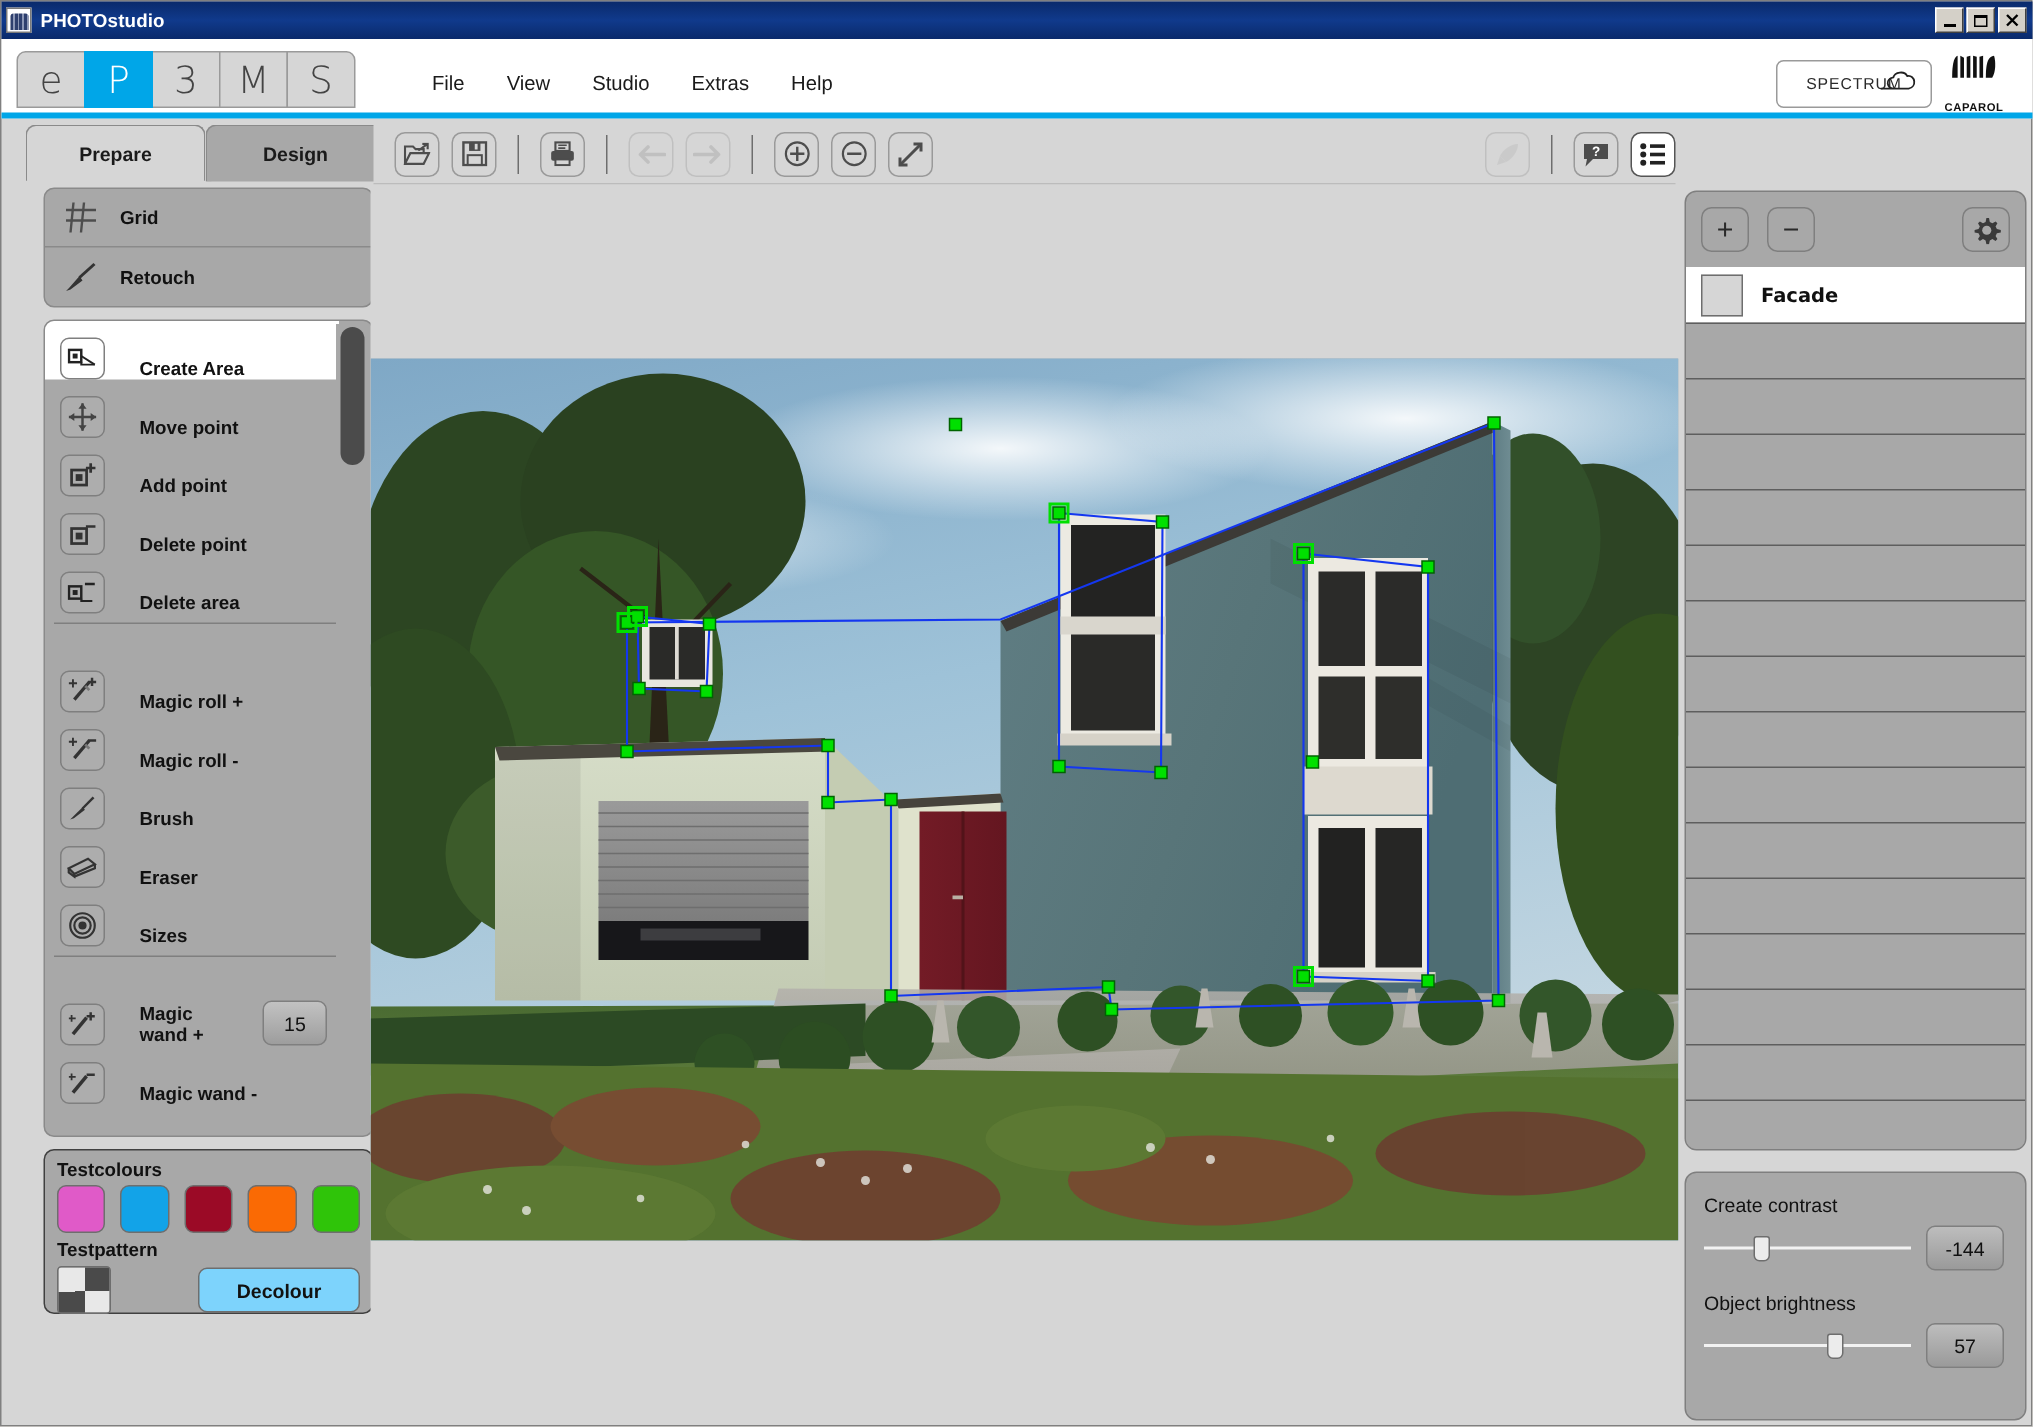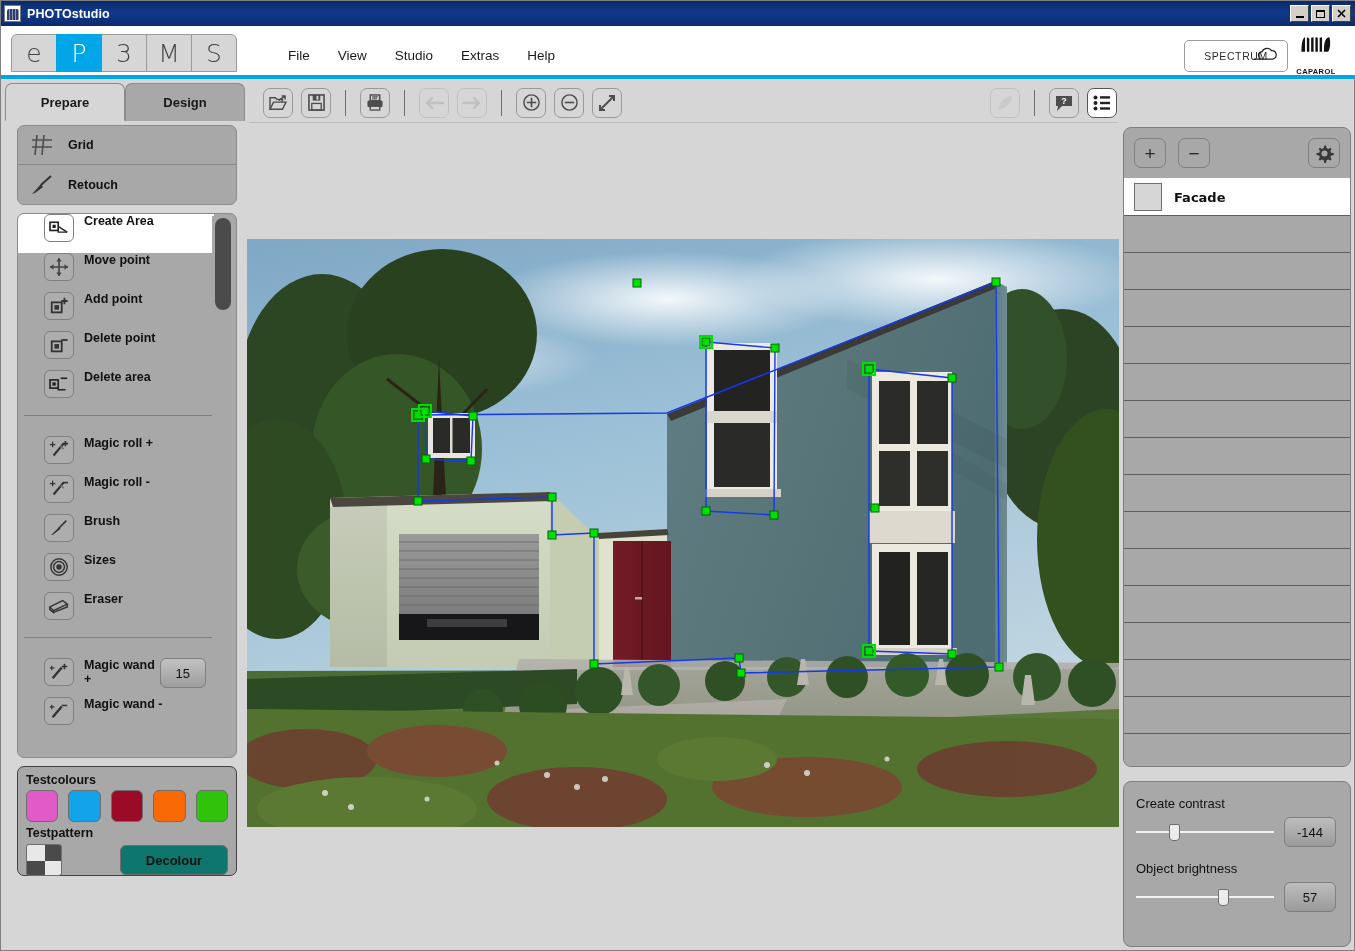--- a/index.html
+++ b/index.html
@@ -110,21 +110,21 @@
   }
   .caparol {
     width: 56px; height: 40px;
     display: flex; flex-direction: column; align-items: center;
   }
   .caparol .bars { width: 52px; height: 28px; }
   .caparol .nm { font-size: 7.5px; font-weight: bold; letter-spacing: .4px; color: #111; margin-top: 14px; }
 
   
   .left-panel {
-    position: absolute; left: 4px; top: 82px;
+    position: absolute; left: 16px; top: 82px;
     width: 240px; height: 864px;
     background: #d6d6d6;
   }
   .ptabs { display: flex; height: 38px; }
   .ptab {
     flex: 1; display: flex; align-items: center; justify-content: center;
     font-size: 13px; font-weight: bold; color: #1a1a1a;
     border: 1px solid #8a8a8a; border-bottom: none;
     border-radius: 7px 7px 0 0;
     background: #a8a8a8;
@@ -151,21 +151,21 @@
 
   .tools-scroll-wrap {
     position: relative;
     margin: 8px 8px 0 12px;
     border: 1px solid #8a8a8a; border-radius: 7px;
     background: #a8a8a8;
     height: 545px; overflow: hidden;
   }
   .tools-inner { width: 196px; }
   .tool2 {
-    display: flex; align-items: flex-start; height: 39px; padding-left: 26px;
+    display: flex; align-items: flex-end; height: 39px; padding-left: 10px; gap: 13px;
   }
   .tool2.sel { background: #ffffff; }
   .tool2 .ico {
     width: 30px; height: 28px; flex: 0 0 auto; margin-right: 10px;
     border: 1px solid #7f7f7f; border-radius: 6px;
     background: #adadad;
     display: flex; align-items: center; justify-content: center;
   }
   .tool2.sel .ico { background: #ffffff; }
   .tool2 .lbl { font-size: 12.5px; font-weight: bold; color: #111; }
@@ -203,21 +203,21 @@
     width: 36px; height: 32px; border: 1px solid #6e6e6e; border-radius: 3px;
     background:
       linear-gradient(45deg, transparent 49%, transparent 51%),
       conic-gradient(#4a4a4a 0 25%, #e8e8e8 0 50%, #4a4a4a 0 75%, #e8e8e8 0);
     background-size: 100% 100%, 36px 32px;
   }
   .decolour-btn {
     margin-left: auto;
     width: 108px; height: 30px;
     border: 1px solid #6e6e6e; border-radius: 6px;
-    background: #0f766e;
+    background: #7dd3fc;
     display: flex; align-items: center; justify-content: center;
     font-size: 13px; font-weight: bold; color: #111;
   }
 
   
   .toolbar {
     position: absolute; left: 248px; top: 82px;
     width: 868px; height: 40px;
     background: #d6d6d6;
     display: flex; align-items: center; padding-left: 14px; gap: 8px;
@@ -480,37 +480,37 @@
           <span class="ico">
             <svg width="20" height="18" viewBox="0 0 24 22">
               <path d="M21 2 L12 11" stroke="#333" stroke-width="2" fill="none"></path>
               <path d="M12 10 L4 18 L2 20 L5 19 L14 12 Z" fill="#333"></path>
             </svg>
           </span>
           <span class="lbl">Brush</span>
         </div>
         <div class="tool2">
           <span class="ico">
+            <svg width="22" height="16" viewBox="0 0 24 16">
+              <path d="M6 13 L2 9 L16 2 L21 6 Z" fill="none" stroke="#333" stroke-width="1.6"></path>
+              <path d="M2 9 L2 12 L6 15 L6 13" fill="none" stroke="#333" stroke-width="1.6"></path>
+              <path d="M21 6 L21 9 L6 15" fill="none" stroke="#333" stroke-width="1.6"></path>
+            </svg>
+          </span>
+          <span class="lbl">Eraser</span>
+        </div>
+        <div class="tool2">
+          <span class="ico">
             <svg width="20" height="20" viewBox="0 0 22 22">
               <circle cx="11" cy="11" r="9" fill="none" stroke="#333" stroke-width="1.6"></circle>
               <circle cx="11" cy="11" r="6" fill="none" stroke="#333" stroke-width="1.6"></circle>
               <circle cx="11" cy="11" r="3" fill="#333"></circle>
             </svg>
           </span>
           <span class="lbl">Sizes</span>
-        </div>
-        <div class="tool2">
-          <span class="ico">
-            <svg width="22" height="16" viewBox="0 0 24 16">
-              <path d="M6 13 L2 9 L16 2 L21 6 Z" fill="none" stroke="#333" stroke-width="1.6"></path>
-              <path d="M2 9 L2 12 L6 15 L6 13" fill="none" stroke="#333" stroke-width="1.6"></path>
-              <path d="M21 6 L21 9 L6 15" fill="none" stroke="#333" stroke-width="1.6"></path>
-            </svg>
-          </span>
-          <span class="lbl">Eraser</span>
         </div>
 
         <div class="sep-line"></div>
         <div class="spacer-h"></div>
 
         <div class="tool2">
           <span class="ico">
             <svg width="20" height="20" viewBox="0 0 22 22">
               <path d="M14 6 L4 18" stroke="#333" stroke-width="2.6"></path>
               <path d="M3 4 L3 9 M1 6.5 L6 6.5" stroke="#333" stroke-width="1.3"></path>

